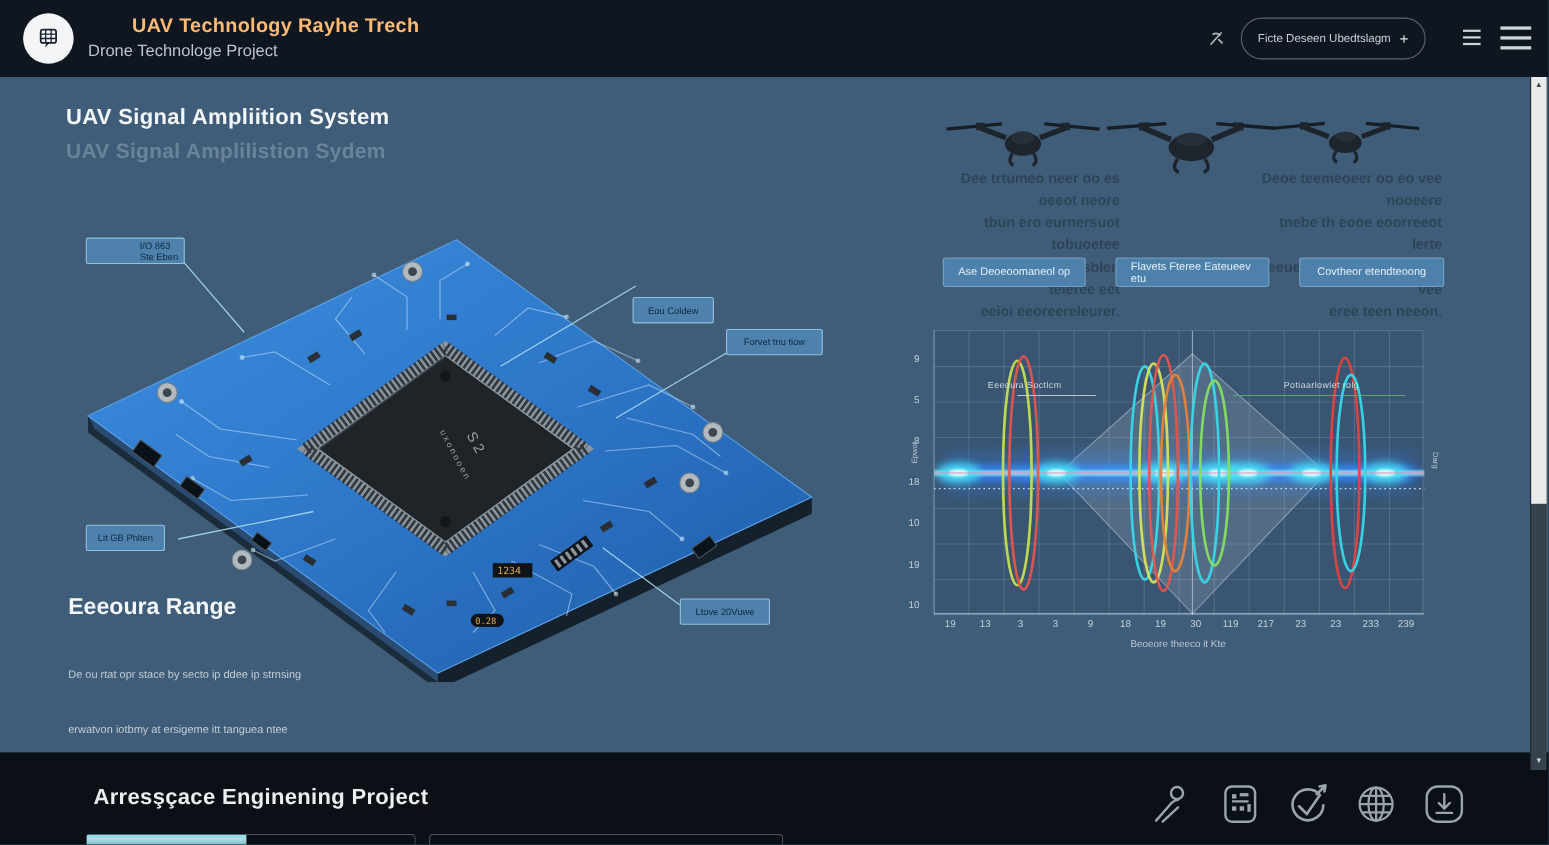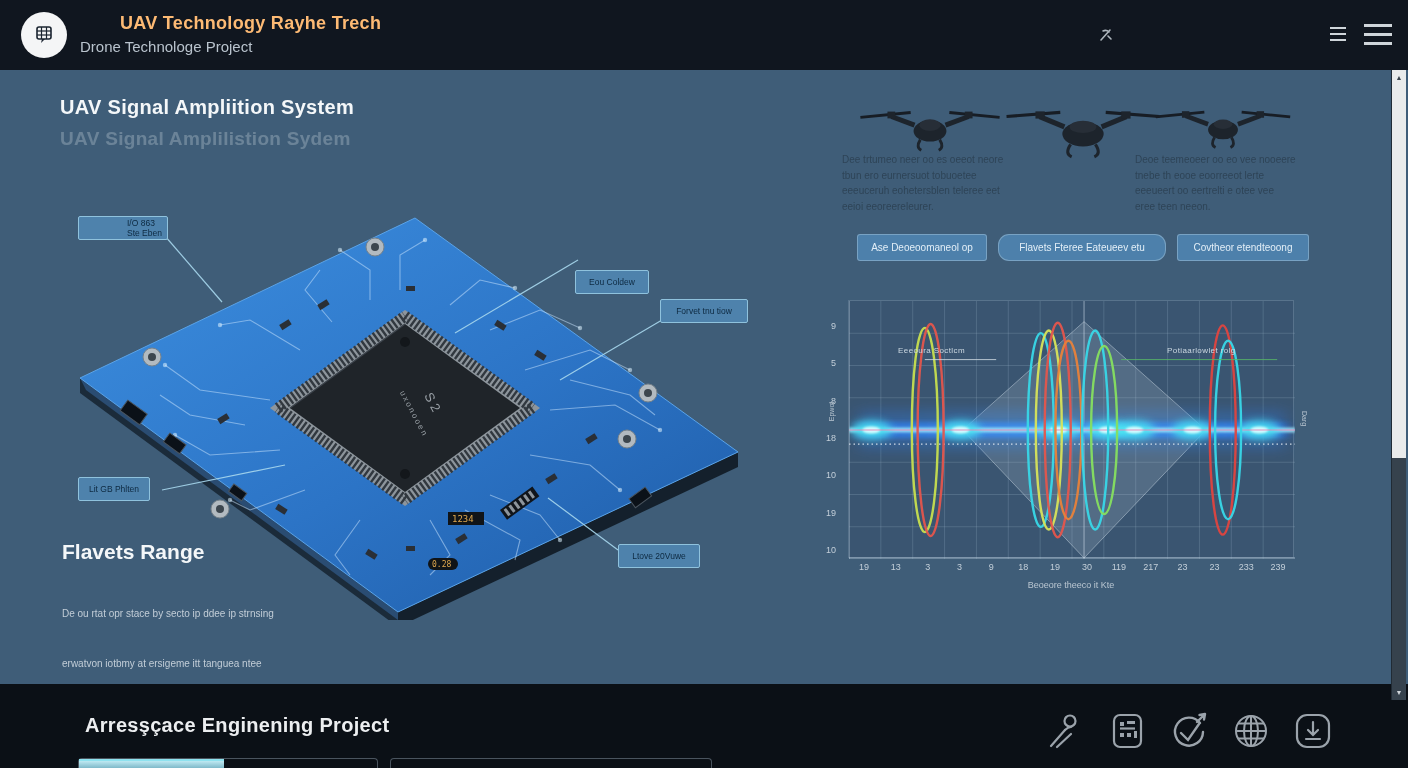--- a/index.html
+++ b/index.html
@@ -23,23 +23,23 @@
   .hero-h { position:absolute; left:60px; top:96px; font-size:20px; font-weight:700; color:#f4f7f9; letter-spacing:.3px; z-index:5; }
   .hero-ghost { position:absolute; left:60px; top:128px; font-size:19px; font-weight:600; color:rgba(225,235,242,.27); letter-spacing:.3px; z-index:5; }
   .pcb-fig { position:absolute; left:70px; top:210px; width:680px; height:410px; z-index:2; }
   .callout { position:absolute; height:24px; background:#4e82ac; border:1px solid #8fc2dd; border-radius:2px; color:#0d2940; font-size:8.5px; display:flex; align-items:center; justify-content:center; z-index:6; padding:0 4px; }
   .range-h { position:absolute; left:62px; top:540px; font-size:21px; font-weight:700; color:#f4f7f9; z-index:7; }
   .range-p { position:absolute; left:62px; top:573px; width:275px; font-size:10px; line-height:1.65; color:#c2cdd7; z-index:7; }
   .range-p span { display:block;margin-top:33px; }
 
   
   .drone { position:absolute; z-index:4; }
-  .caption { position:absolute; width:176px; font-size:10px; line-height:1.55; color:#2e4457; text-align:left; z-index:4; }
+  .caption { position:absolute; width:176px; font-size:13px; line-height:1.55; color:#2e4457; text-align:right; z-index:4;font-weight:bold; }
   .caption span { display:block; }
-  .btn-row { position:absolute; left:857px; top:234px; display:flex; gap:11px; z-index:5; }
+  .btn-row { position:absolute; left:857px; top:234px; display:flex; gap:27px; z-index:5; }
   .btn { height:27px; background:#4d80ab; border:1px solid rgba(200,225,240,.35); border-radius:3px; color:#e2eef7; font-size:10px; display:flex; align-items:center; justify-content:center; padding:0 13px; cursor:pointer; }
 
   
   .chart-panel { position:absolute; left:848px; top:300px; width:446px; height:258px; background:#3a5571; border:1px solid rgba(168,193,213,.28); z-index:3; }
   .y-ticks { position:absolute; left:818px; top:300px; width:24px; height:258px; z-index:3; }
   .y-ticks span { position:absolute; right:6px; transform:translateY(-50%); font-size:9px; color:#c3cfd9; }
   .x-ticks { position:absolute; left:848px; top:562px; width:446px; display:flex; z-index:3; }
   .x-ticks span { flex:1; text-align:center; font-size:9px; color:#c3cfd9; }
   .x-title { position:absolute; left:848px; top:580px; width:446px; text-align:center; font-size:9px; color:#b9c6d1; z-index:3; }
   .yl-left { position:absolute; left:822px; top:408px; font-size:7px; color:#b9c6d1; transform:rotate(-90deg); z-index:3; }
@@ -74,20 +74,24 @@
         <line x1="6" y1="13" x2="20" y2="13" stroke="#1a2430" stroke-width="1.2"></line>
         <path d="M11 17 L10 21 L14 17" fill="#1a2430"></path>
       </svg>
     </div>
     <div class="h-title">UAV Technology Rayhe Trech</div>
     <div class="h-sub">Drone Technologe Project</div>
     <div class="tools-ic">
       <svg width="16" height="16" viewBox="0 0 16 16">
         <path d="M3 13 L12 3 M5 4 C7 3 9 3 11 5 M10 9 L13 12" stroke="#aeb6bd" stroke-width="1.6" fill="none" stroke-linecap="round"></path>
       </svg>
+    </div>
+    <div class="pill">
+      <span>Ficte Deseen Ubedtslagm</span>
+      <span class="plus">+</span>
     </div>
     <div class="menu-sm">
         <i></i>
         <i></i>
         <i></i>
       </div>
     <div class="menu-lg">
         <i></i>
         <i></i>
         <i></i>
@@ -238,21 +242,21 @@
       </g>
     </svg>
   </div>
 
   <div class="callout" style="left:78px; top:216px; width:90px;padding-left:48px;">I/O 863 Ste Eben</div>
   <div class="callout" style="left:575px; top:240px; width:74px;margin-top:30px;">Eou Coldew</div>
   <div class="callout" style="left:660px; top:299px; width:88px;">Forvet tnu tiow</div>
   <div class="callout" style="left:78px; top:477px; width:72px;">Lit GB Phlten</div>
   <div class="callout" style="left:618px; top:544px; width:82px;">Ltove 20Vuwe</div>
 
-  <div class="range-h">Flavets Range</div>
+  <div class="range-h">Eeeoura Range</div>
   <div class="range-p">
     <span>De ou rtat opr stace by secto ip ddee ip strnsing</span>
     <span>erwatvon iotbmy at ersigeme itt tanguea ntee</span>
     <span>ee g eredart.</span>
   </div>
 
   <svg class="drone" style="left:852px; top:100px;" width="156" height="58" viewBox="0 0 160 60">
     <line x1="8" y1="18" x2="60" y2="13" stroke="#171d25" stroke-width="3"></line>
       <line x1="100" y1="13" x2="152" y2="18" stroke="#171d25" stroke-width="3"></line>
     <line x1="64" y1="26" x2="40" y2="17" stroke="#1d242c" stroke-width="5"></line>
@@ -297,21 +301,21 @@
   </div>
   <div class="caption" style="left:1135px; top:152px;">
     <span>Deoe teemeoeer oo eo vee nooeere</span>
       <span>tnebe th eooe eoorreeot lerte</span>
     <span>eeeueert oo eertrelti e otee vee</span>
       <span>eree teen neeon.</span>
   </div>
 
   <div class="btn-row">
     <div class="btn" style="width:130px;">Ase Deoeoomaneol op</div>
-    <div class="btn" style="width:168px;border-radius:11px;">Flavets Fteree Eateueev etu</div>
+    <div class="btn" style="width:140px;">Flavets Fteree Eateueev etu</div>
     <div class="btn" style="width:132px;">Covtheor etendteoong</div>
   </div>
 
   <div class="y-ticks" id="y-ticks">
       <span style="top: 25.8px;">9</span>
       <span style="top: 63.21px;">5</span>
       <span style="top: 100.62px;">8</span>
       <span style="top: 138.03px;">18</span>
       <span style="top: 175.44px;">10</span>
       <span style="top: 212.85px;">19</span>

